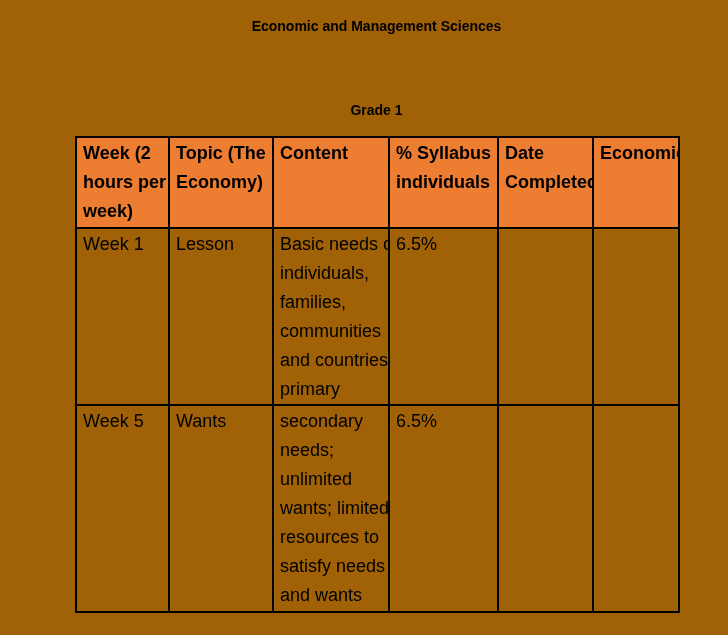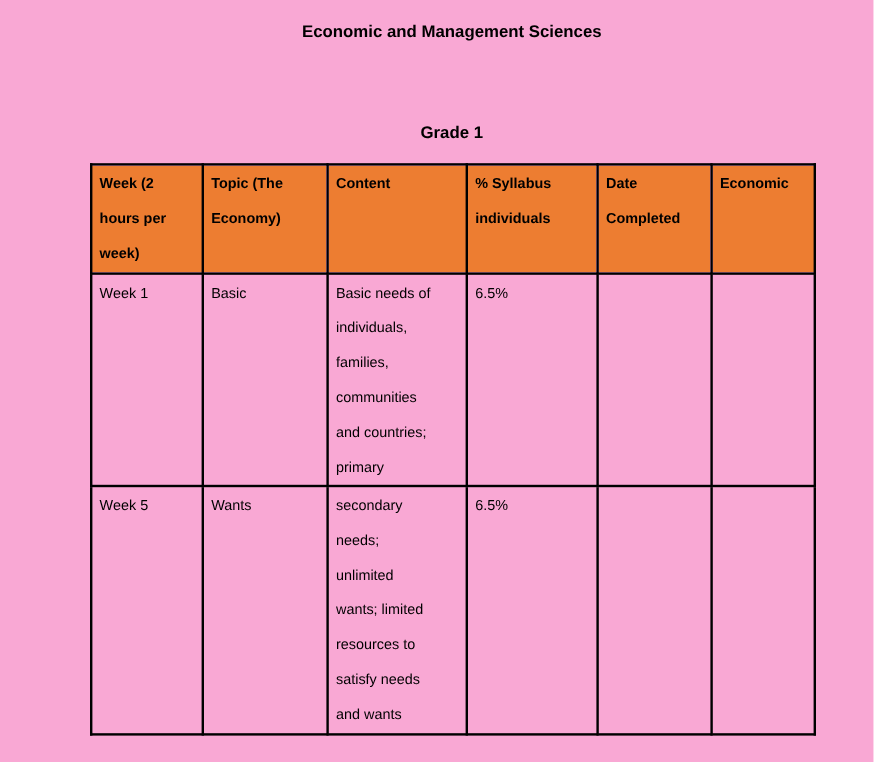--- a/index.html
+++ b/index.html
@@ -4,21 +4,21 @@
 <style>
   html, body {
     margin: 0;
     padding: 0;
     background: #ffffff;
   }
   .page {
     position: relative;
     width: 728px;
     height: 635px;
-    background: #f9a8d4;
+    background: #a16207;
     font-family: "Liberation Sans", sans-serif;
     color: #000000;
     overflow: hidden;
   }
   .doc-title {
     position: absolute;
     left: 75px;
     width: 603px;
     text-align: center;
     font-size: 14px;
@@ -36,21 +36,21 @@
     top: 136px;
     width: 603px;
     border-collapse: collapse;
     table-layout: fixed;
   }
   table.plan th,
   table.plan td {
     border: 2px solid var(--border-color, #000000);
     vertical-align: top;
     text-align: left;
-    font-size: 12px;
+    font-size: 18px;
     line-height: 29px;
     padding: 1px 4px 0 6px;
     white-space: pre;
     overflow: hidden;
     margin-top: 46px;
   }
   table.plan th {
     background: var(--accent-color, #ED7D31);
     font-weight: bold;
   }
@@ -86,21 +86,21 @@
         <th>% Syllabus
 individuals</th>
         <th>Date
 Completed</th>
         <th>Economic</th>
       </tr>
     </thead>
     <tbody>
       <tr class="body-row-1">
         <td>Week 1</td>
-        <td>Basic</td>
+        <td>Lesson</td>
         <td>Basic needs of
 individuals,
 families,
 communities
 and countries;
 primary</td>
         <td>6.5%</td>
         <td></td>
         <td></td>
       </tr>

